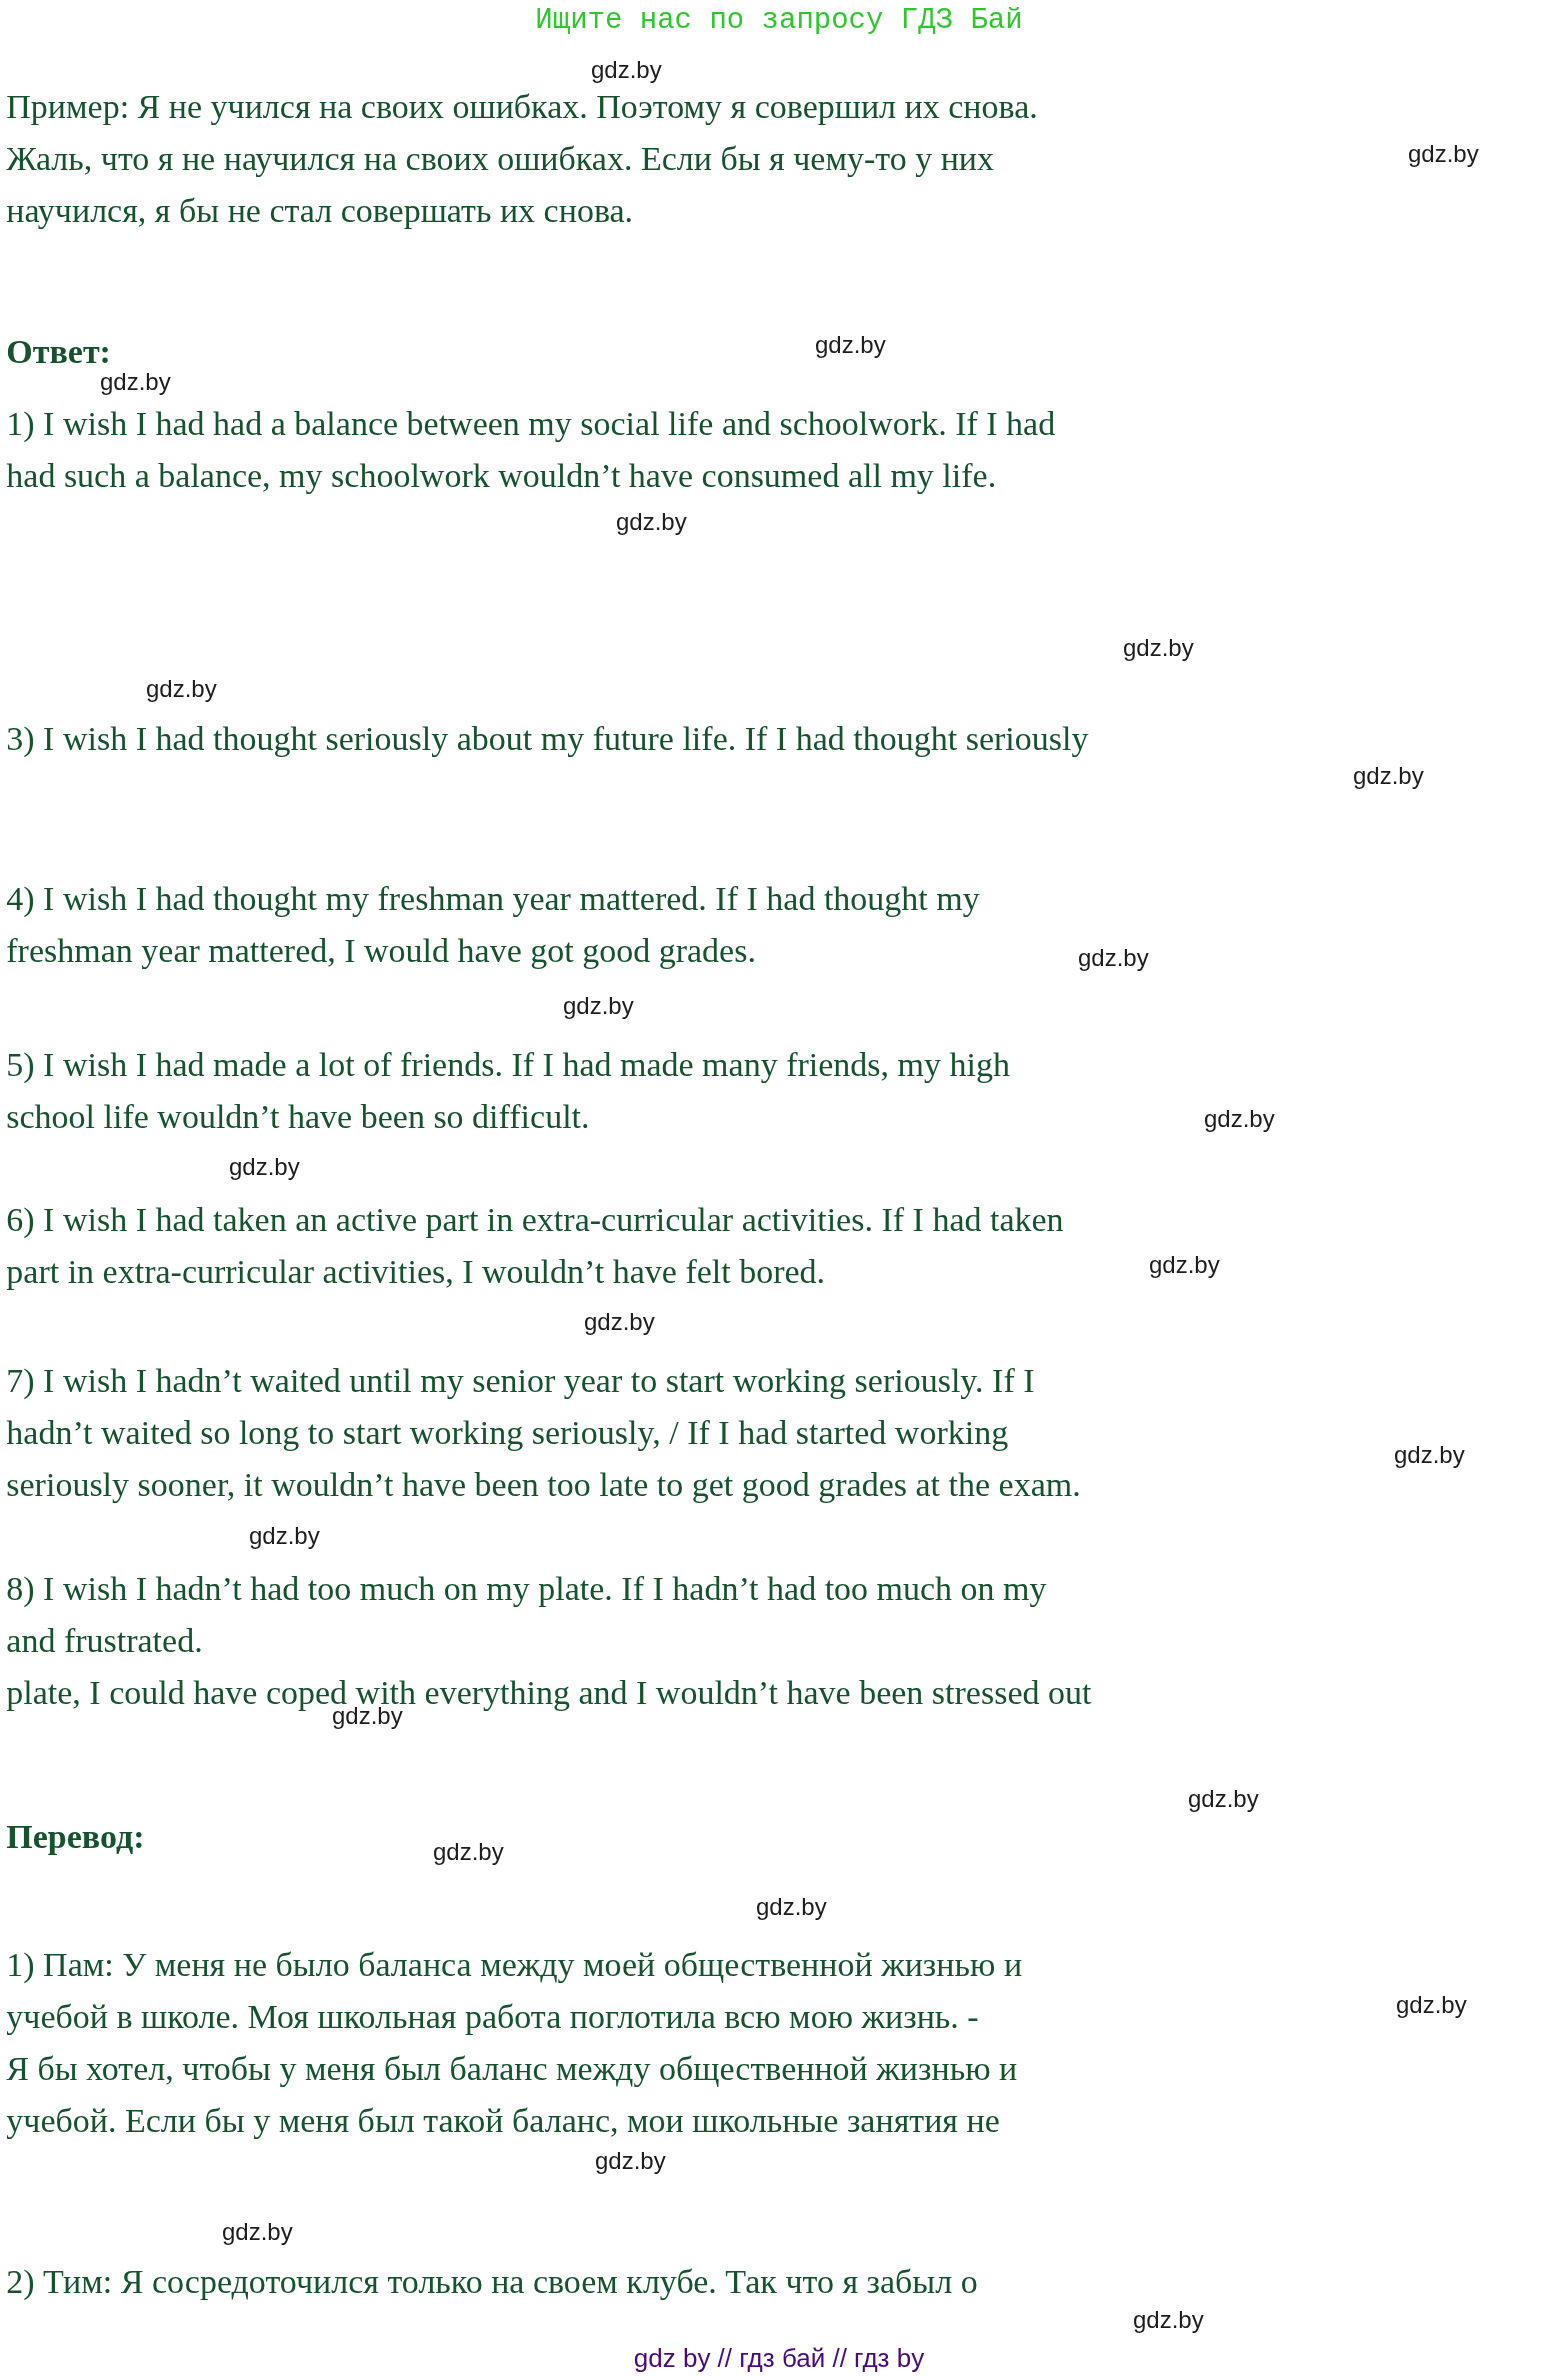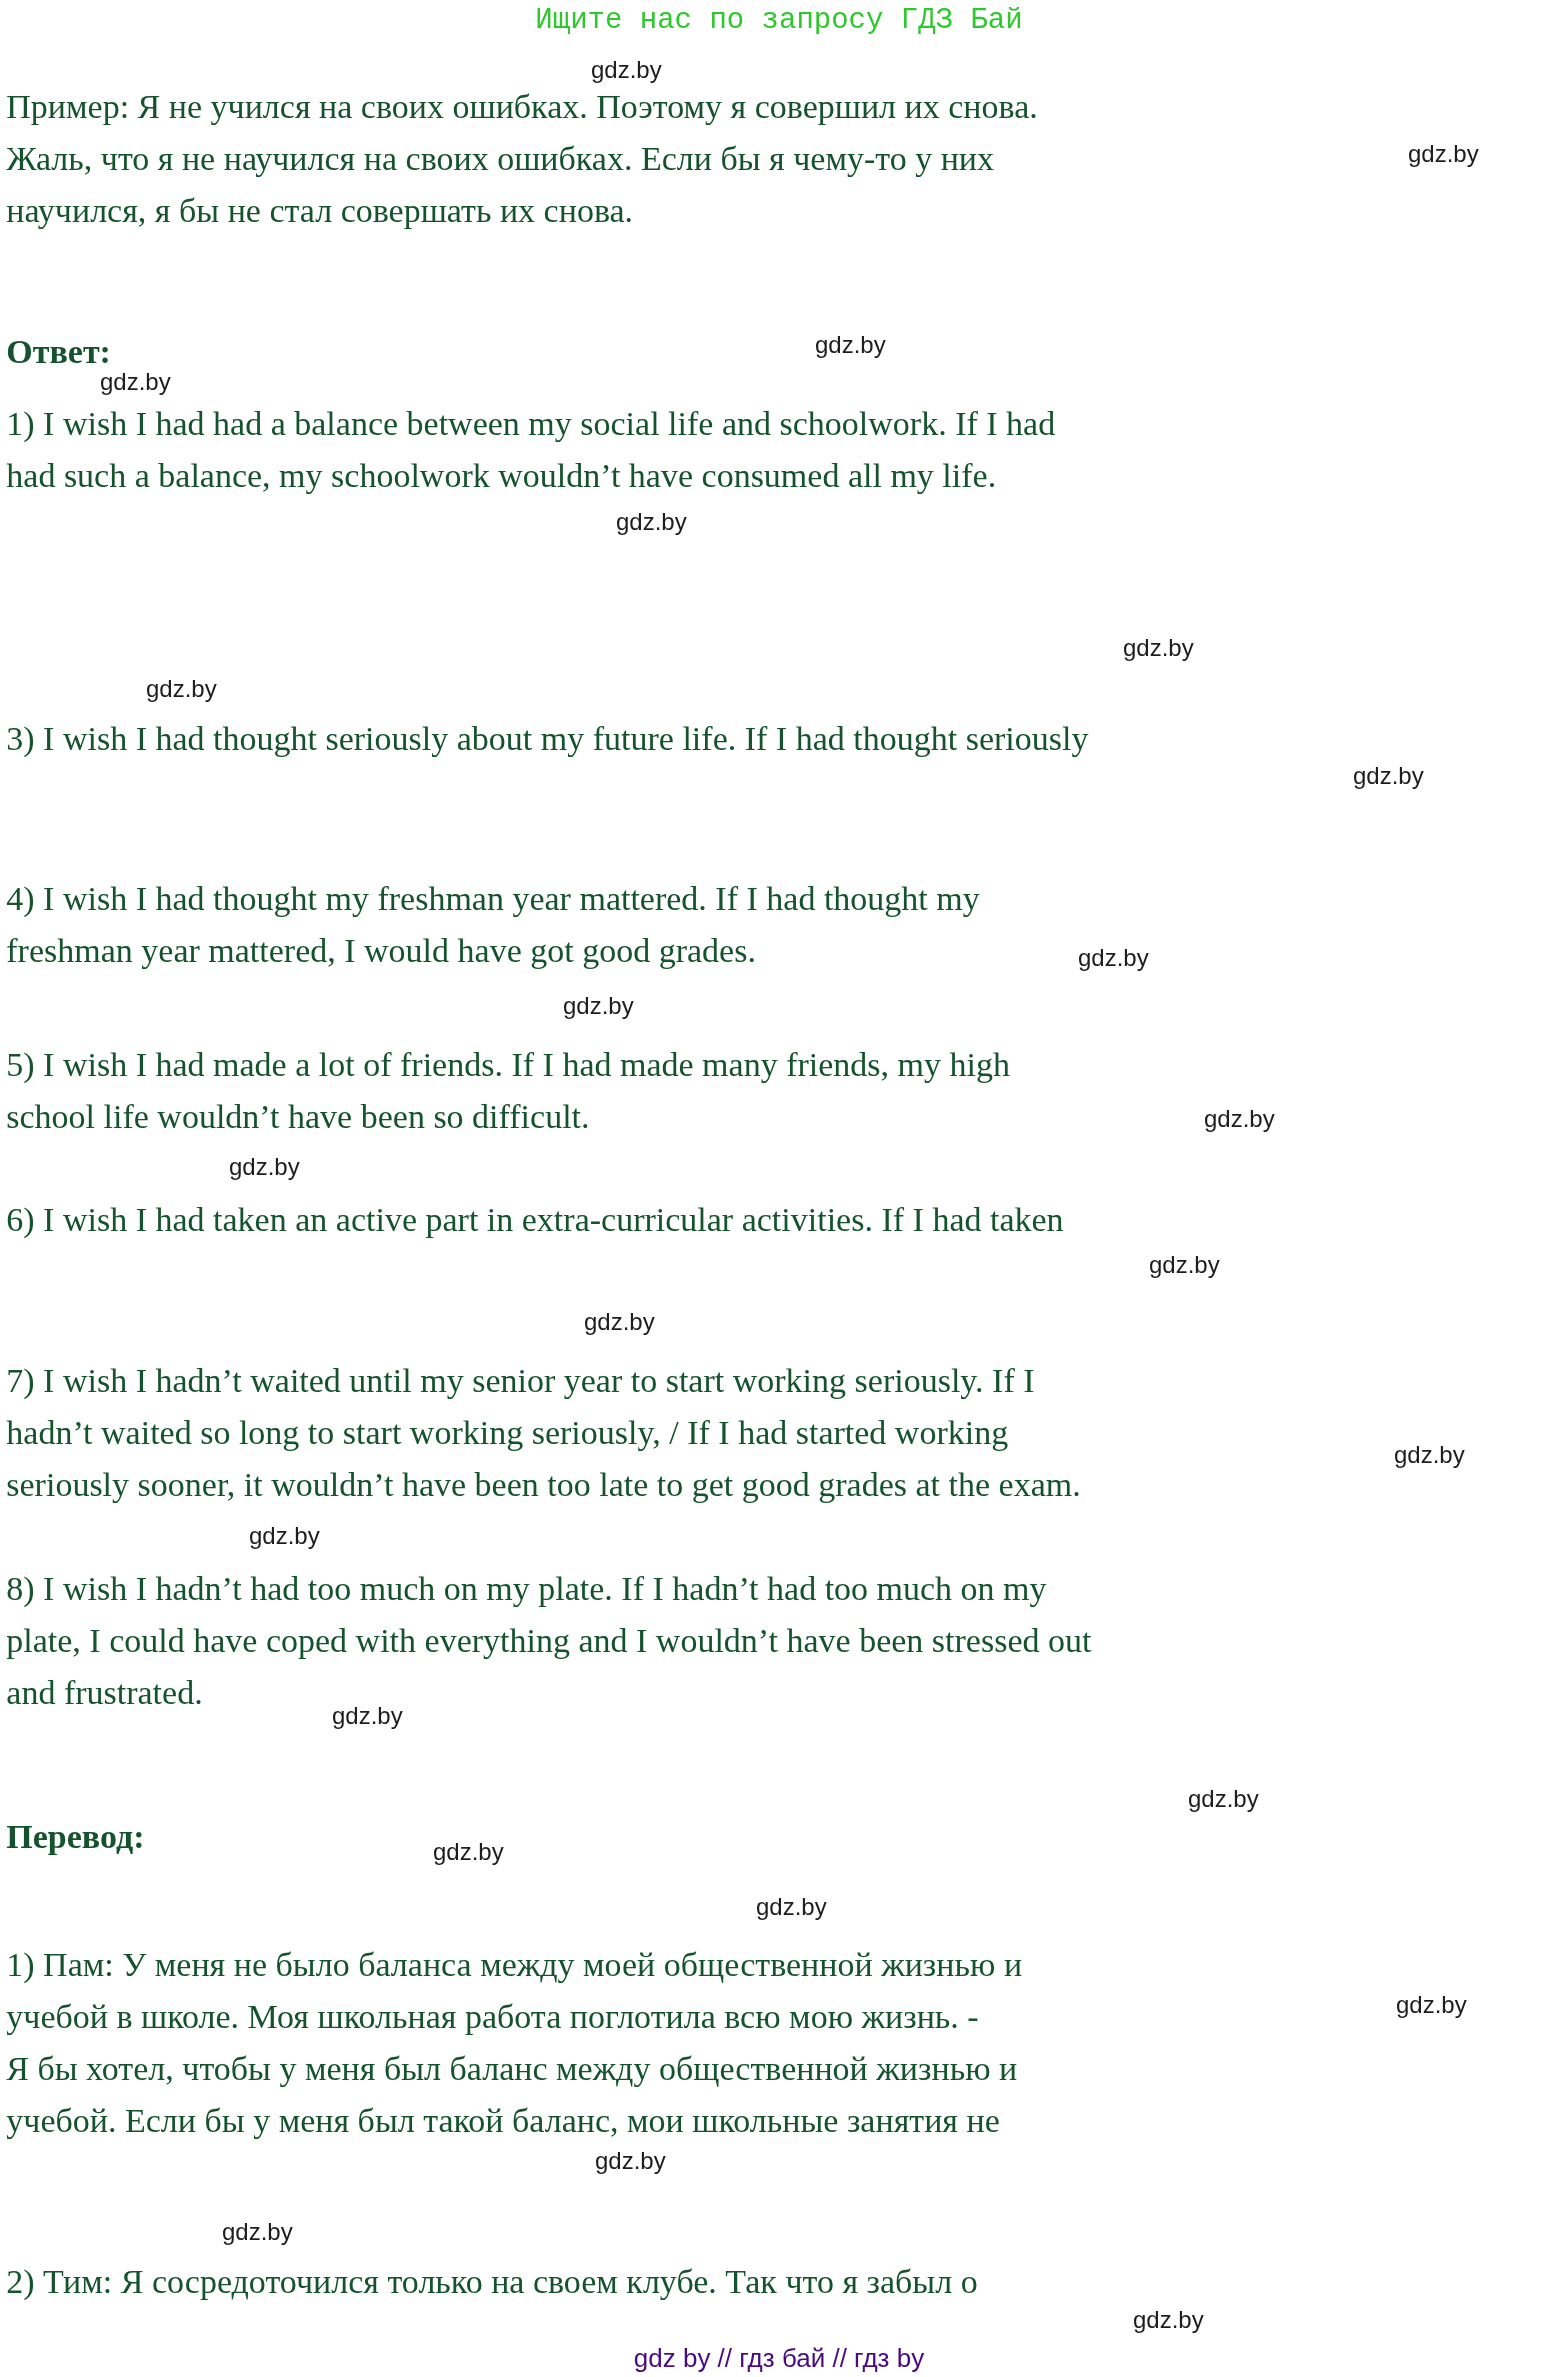--- a/index.html
+++ b/index.html
@@ -75,30 +75,31 @@
 <div class="block" style="top:873px">
   <div class="line">4) I wish I had thought my freshman year mattered. If I had thought my</div>
   <div class="line">freshman year mattered, I would have got good grades.</div>
 </div>
 <div class="block" style="top:1039px">
   <div class="line">5) I wish I had made a lot of friends. If I had made many friends, my high</div>
   <div class="line">school life wouldn’t have been so difficult.</div>
 </div>
 <div class="block" style="top:1194px">
   <div class="line">6) I wish I had taken an active part in extra-curricular activities. If I had taken</div>
+  <div class="line">part in extra-curricular activities, I wouldn’t have felt bored.</div>
 </div>
 <div class="block" style="top:1355px">
   <div class="line">7) I wish I hadn’t waited until my senior year to start working seriously. If I</div>
   <div class="line">hadn’t waited so long to start working seriously, / If I had started working</div>
   <div class="line">seriously sooner, it wouldn’t have been too late to get good grades at the exam.</div>
 </div>
 <div class="block" style="top:1563px">
   <div class="line">8) I wish I hadn’t had too much on my plate. If I hadn’t had too much on my</div>
+  <div class="line">and frustrated.</div>
   <div class="line">plate, I could have coped with everything and I wouldn’t have been stressed out</div>
-  <div class="line">and frustrated.</div>
 </div>
 
 <div class="block heading" style="top:1779px">
   <div class="line">Перевод:</div>
 </div>
 
 <div class="block" style="top:1939px">
   <div class="line">1) Пам: У меня не было баланса между моей общественной жизнью и</div>
   <div class="line">учебой в школе. Моя школьная работа поглотила всю мою жизнь. -</div>
   <div class="line">Я бы хотел, чтобы у меня был баланс между общественной жизнью и</div>

